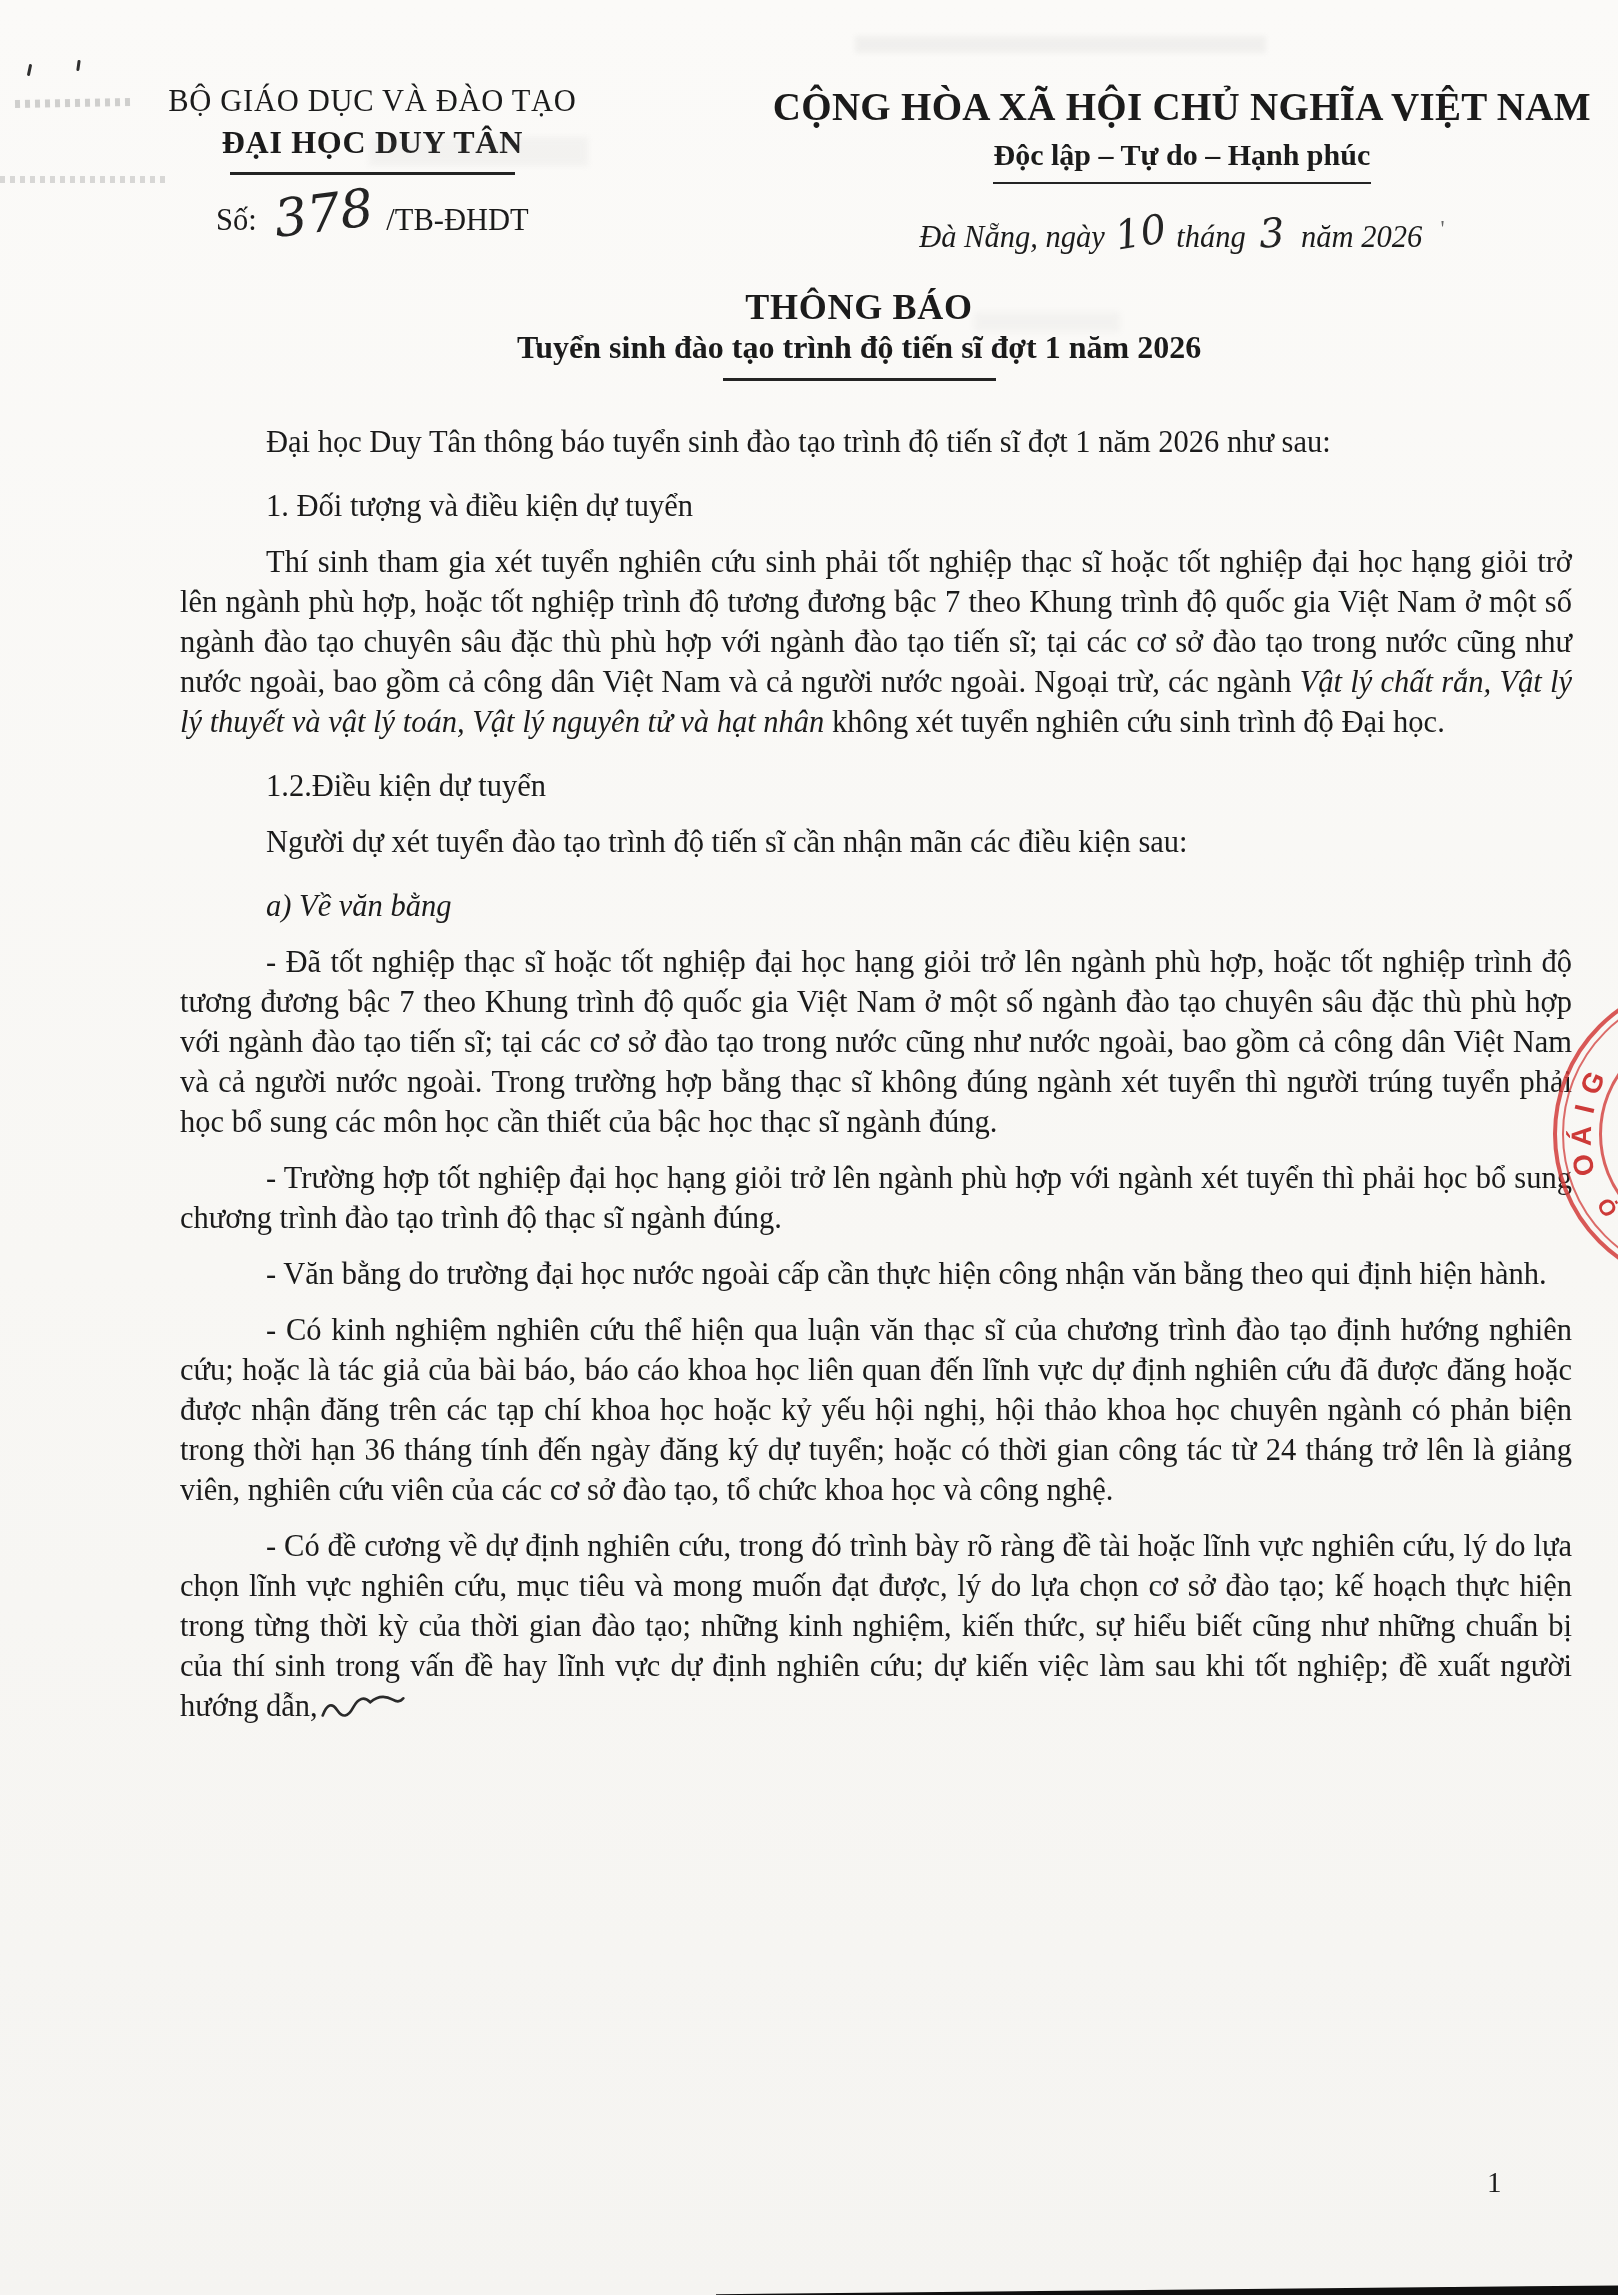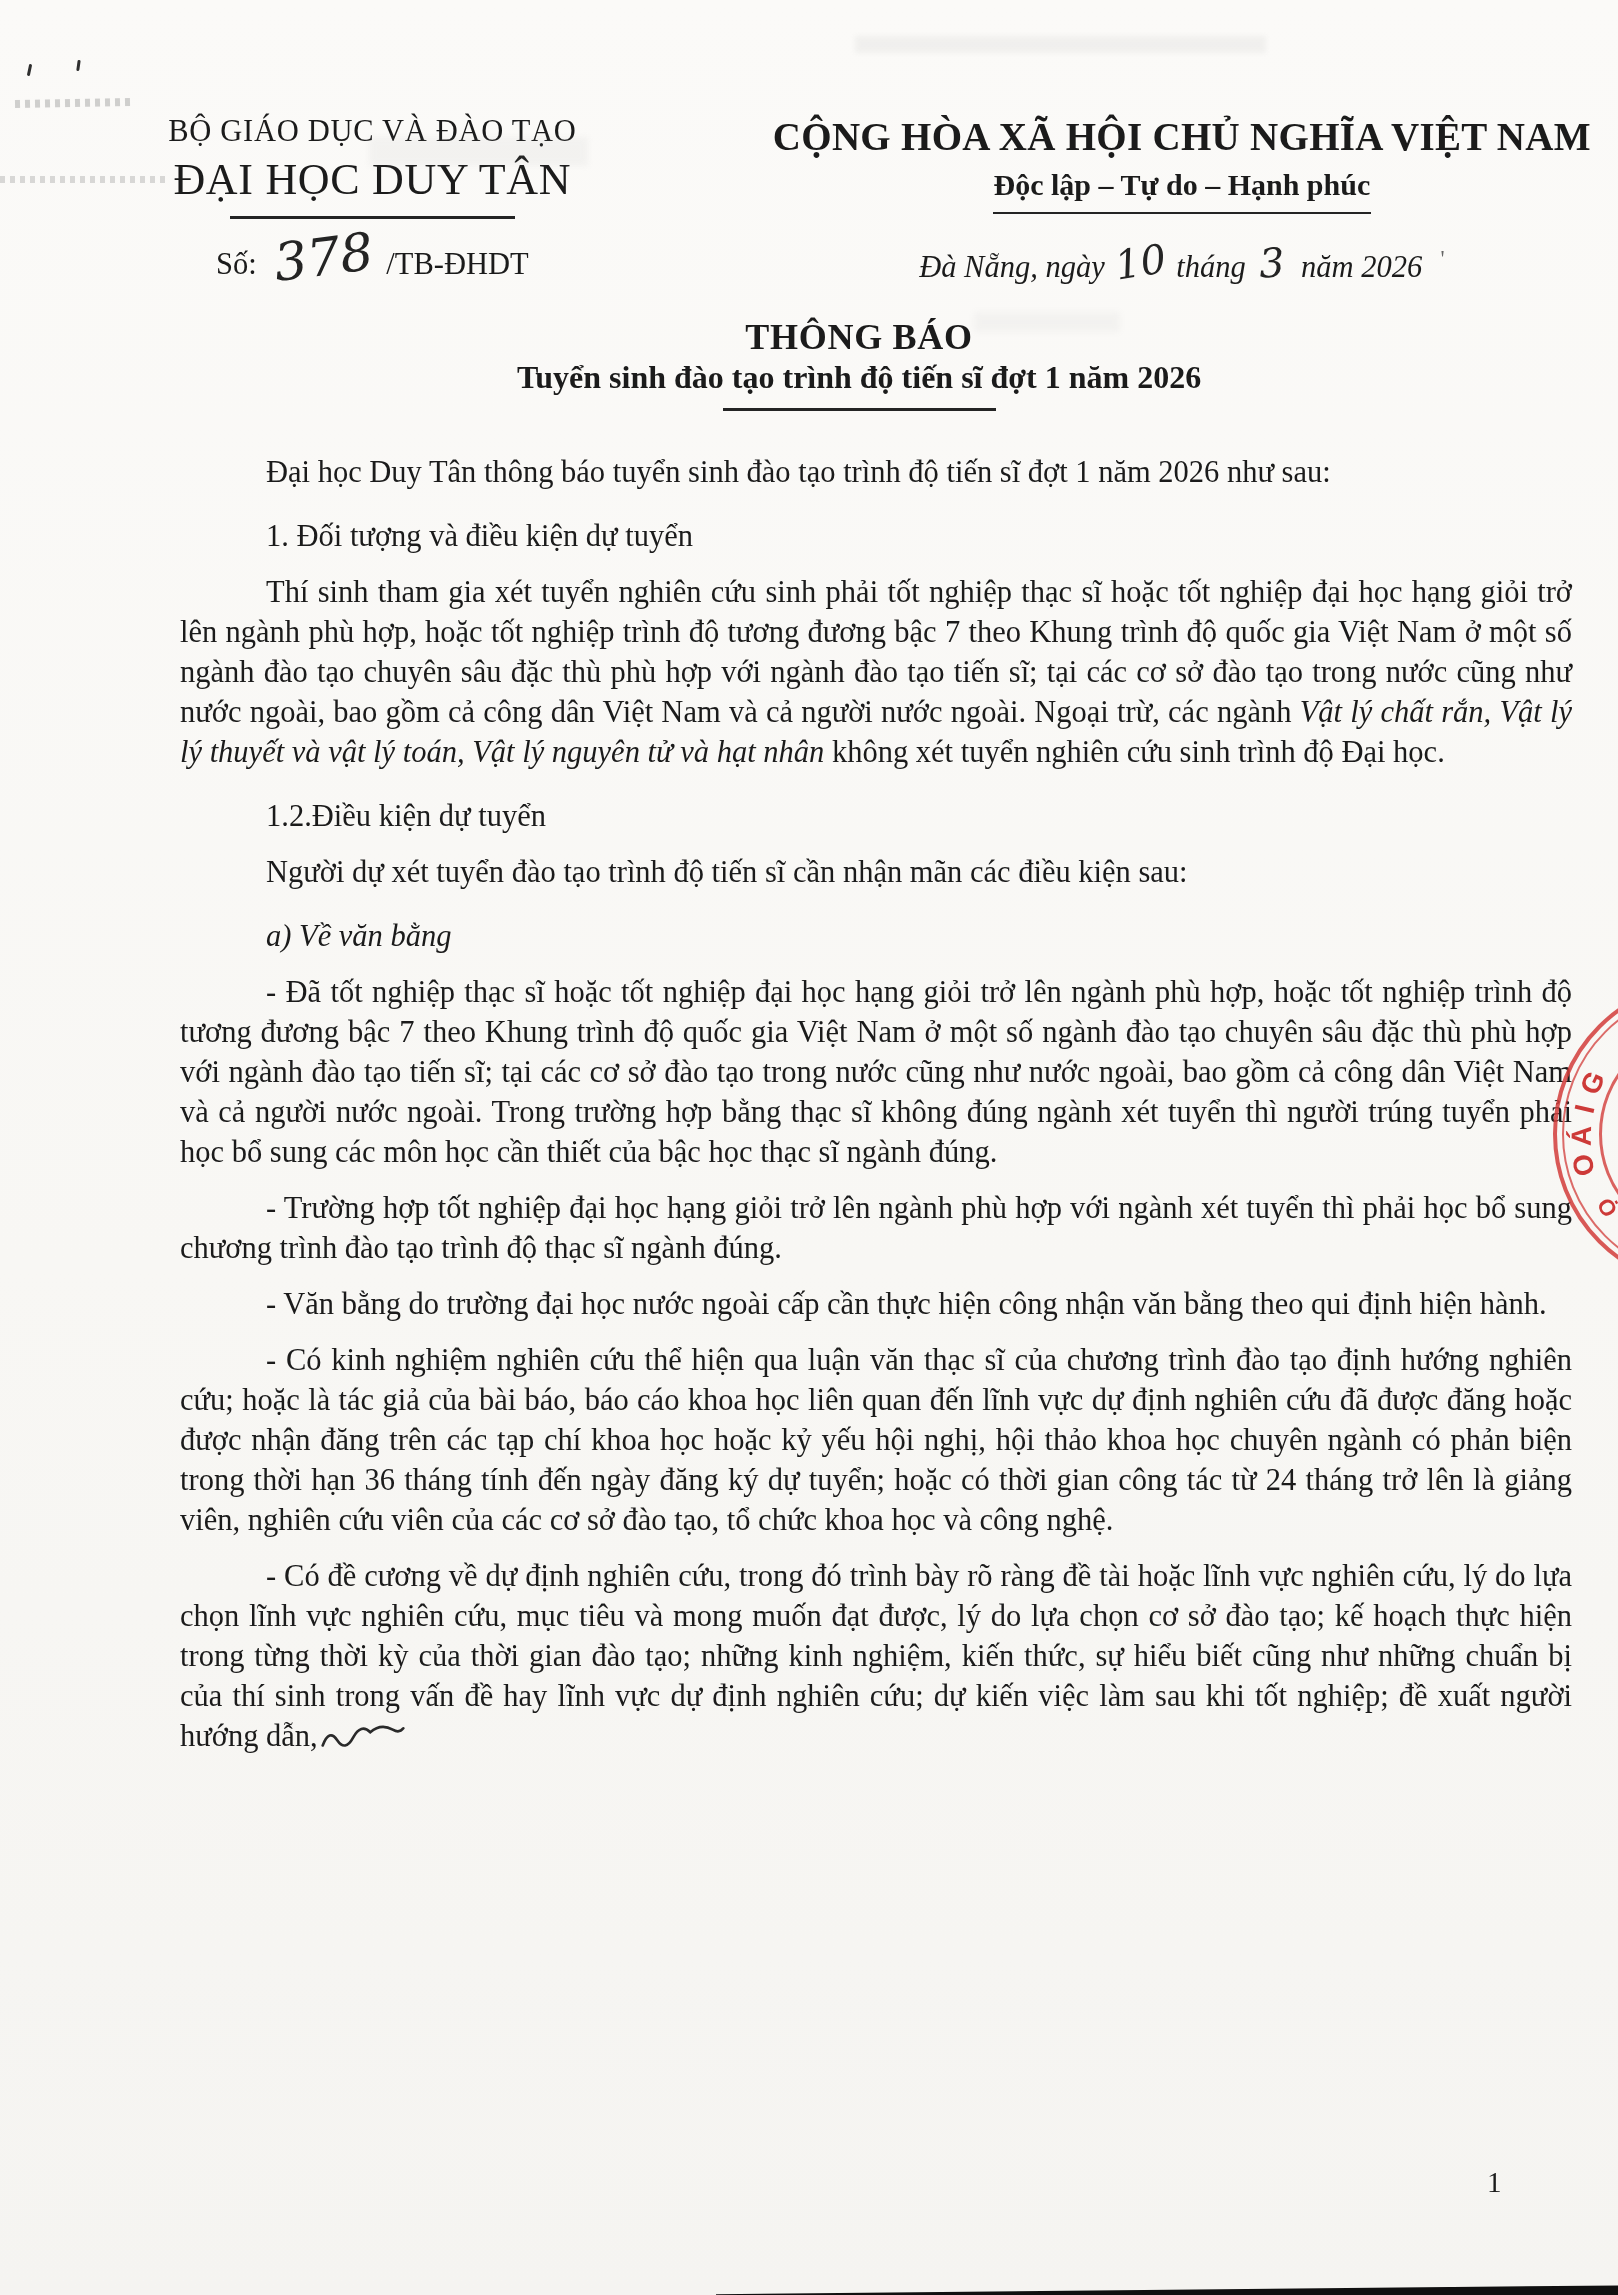--- a/index.html
+++ b/index.html
@@ -7,25 +7,25 @@
     width:1619px; height:2295px;
     font-family:"Liberation Serif","DejaVu Serif",serif;
     color:#1b1b1b;
     background:#ededea;
   }
   .page {
     position:relative; width:1619px; height:2295px; overflow:hidden;
     background:linear-gradient(180deg,#fbfaf8 0%,#f8f7f4 55%,#f5f4f1 100%);
   }
   
-  .header { display:flex; padding-top:114px; }
+  .header { display:flex; padding-top:84px; }
   .header-left  { width:46%; text-align:center; }
   .header-right { width:54%; text-align:center; }
   .ministry { font-size:30.5px; letter-spacing:0.7px; }
-  .university { font-size:44px; font-weight:normal; margin-top:5.3px; letter-spacing:0.7px; }
+  .university { font-size:32px; font-weight:bold; margin-top:5.3px; letter-spacing:0.7px; }
   .rule { background:#242424; height:2.7px; }
   .rule-left  { width:285px; margin:10.6px auto 0; }
   .rule-right { width:378px; margin:9.3px auto 0; }
   .country { font-size:39px; font-weight:bold; letter-spacing:0.3px; }
   .motto { font-size:30px; font-weight:bold; margin-top:9.3px; }
   .doc-number { margin-top:28px; font-size:30.5px; }
   .dateline { margin-top:32px; font-size:30.5px; font-style:italic; }
   .hw { font-family:"DejaVu Serif",serif; font-style:italic; color:#242424; }
   .hw-number { display:inline-block; font-size:52px; transform:rotate(-7deg);
                margin:0 13.3px 0 17px; position:relative; top:1.3px; line-height:0; }

